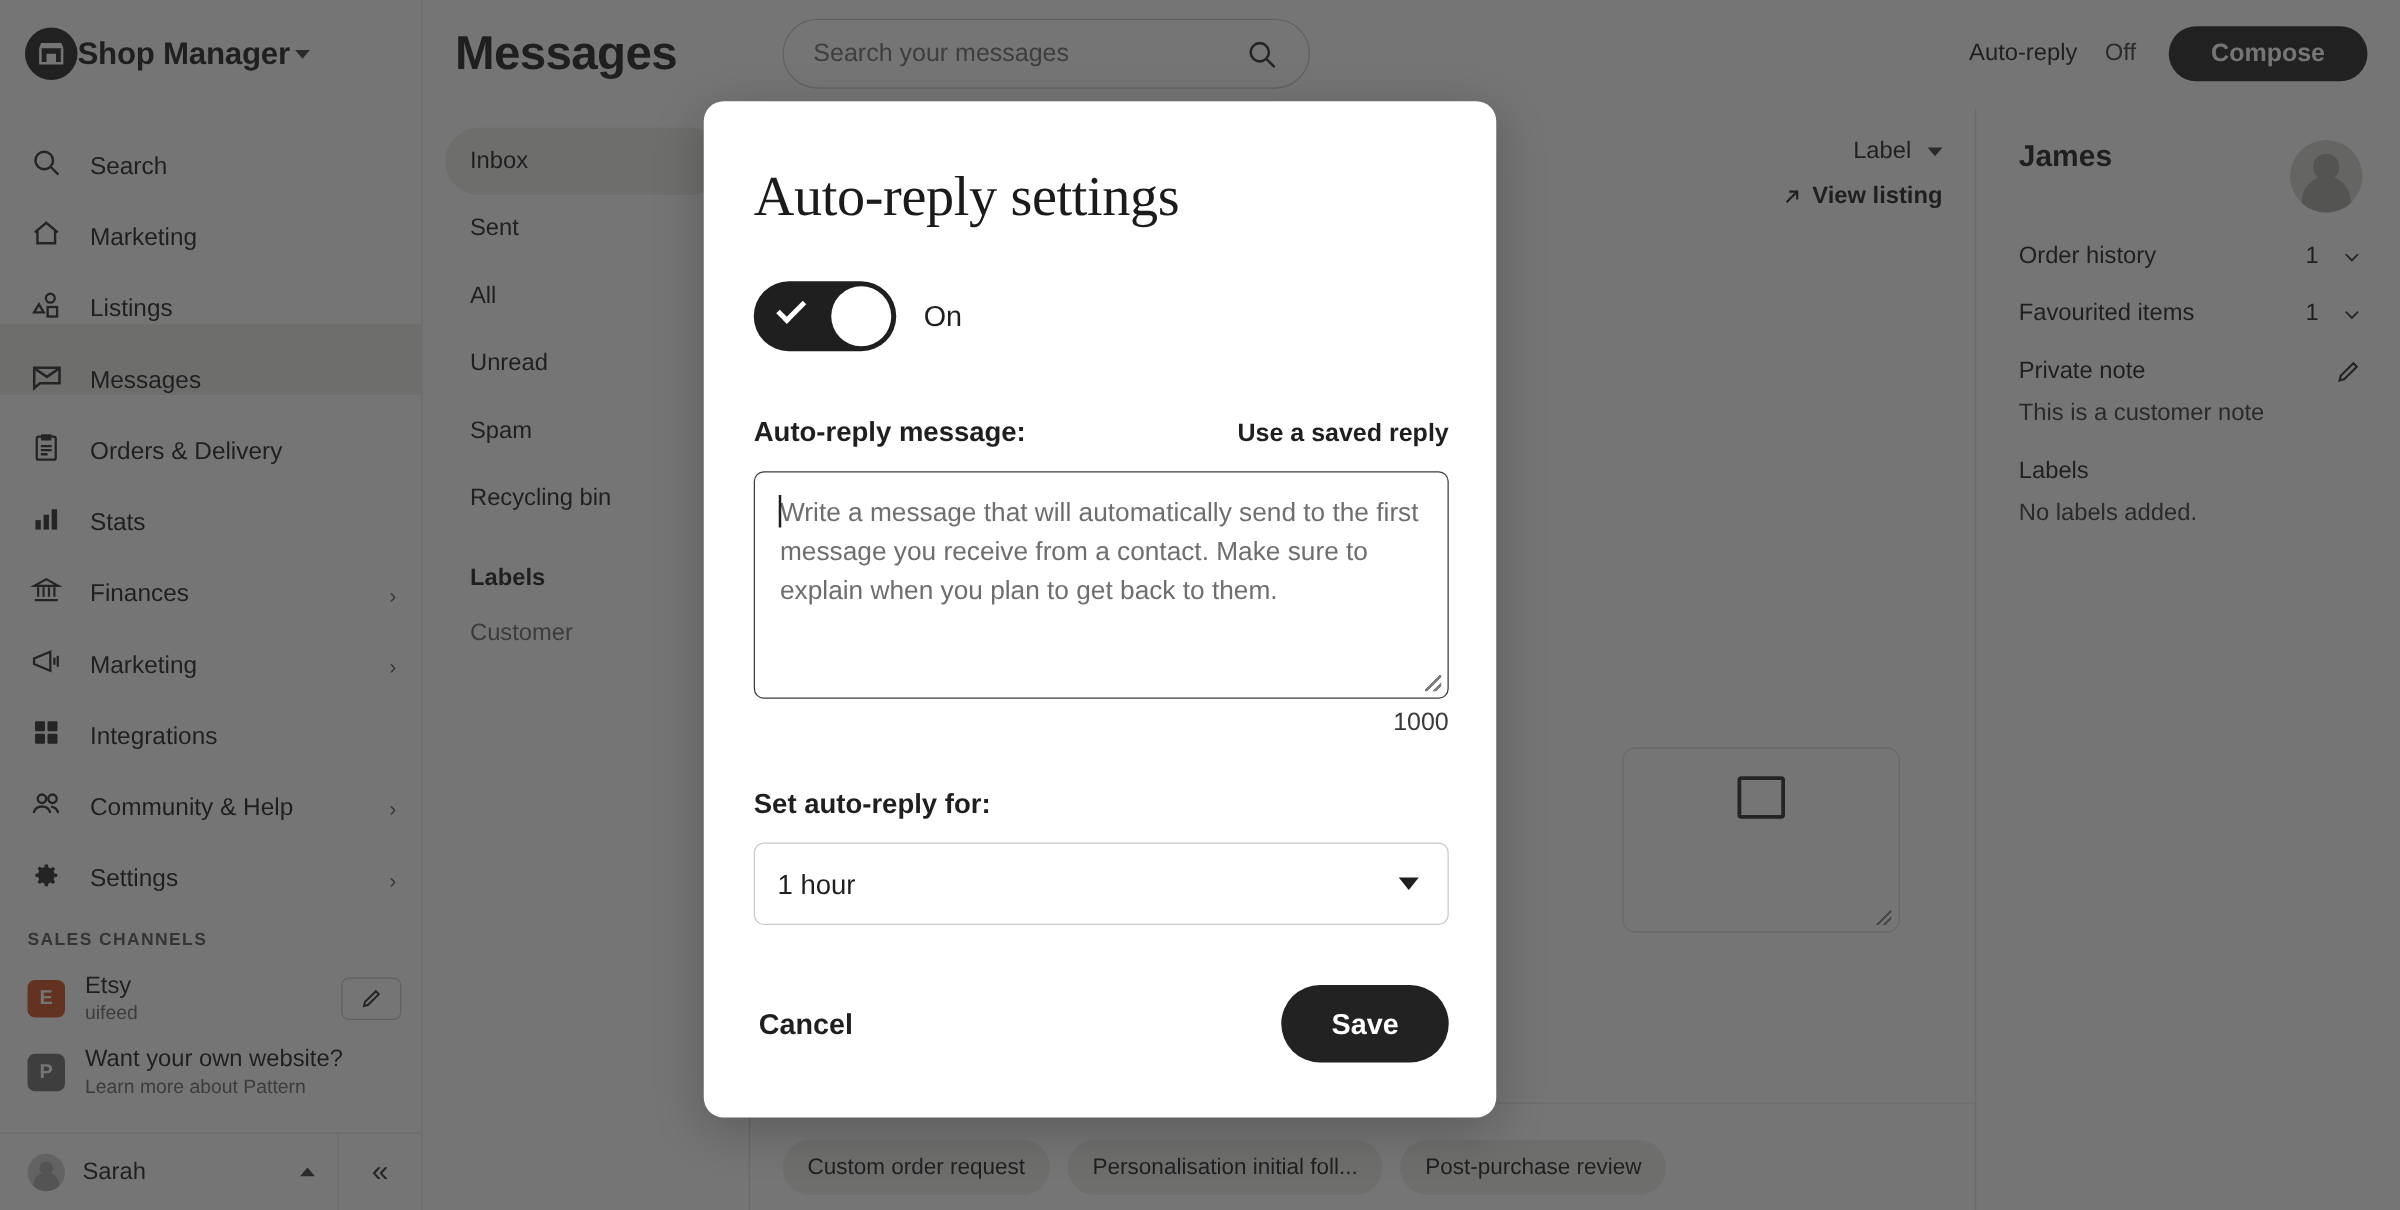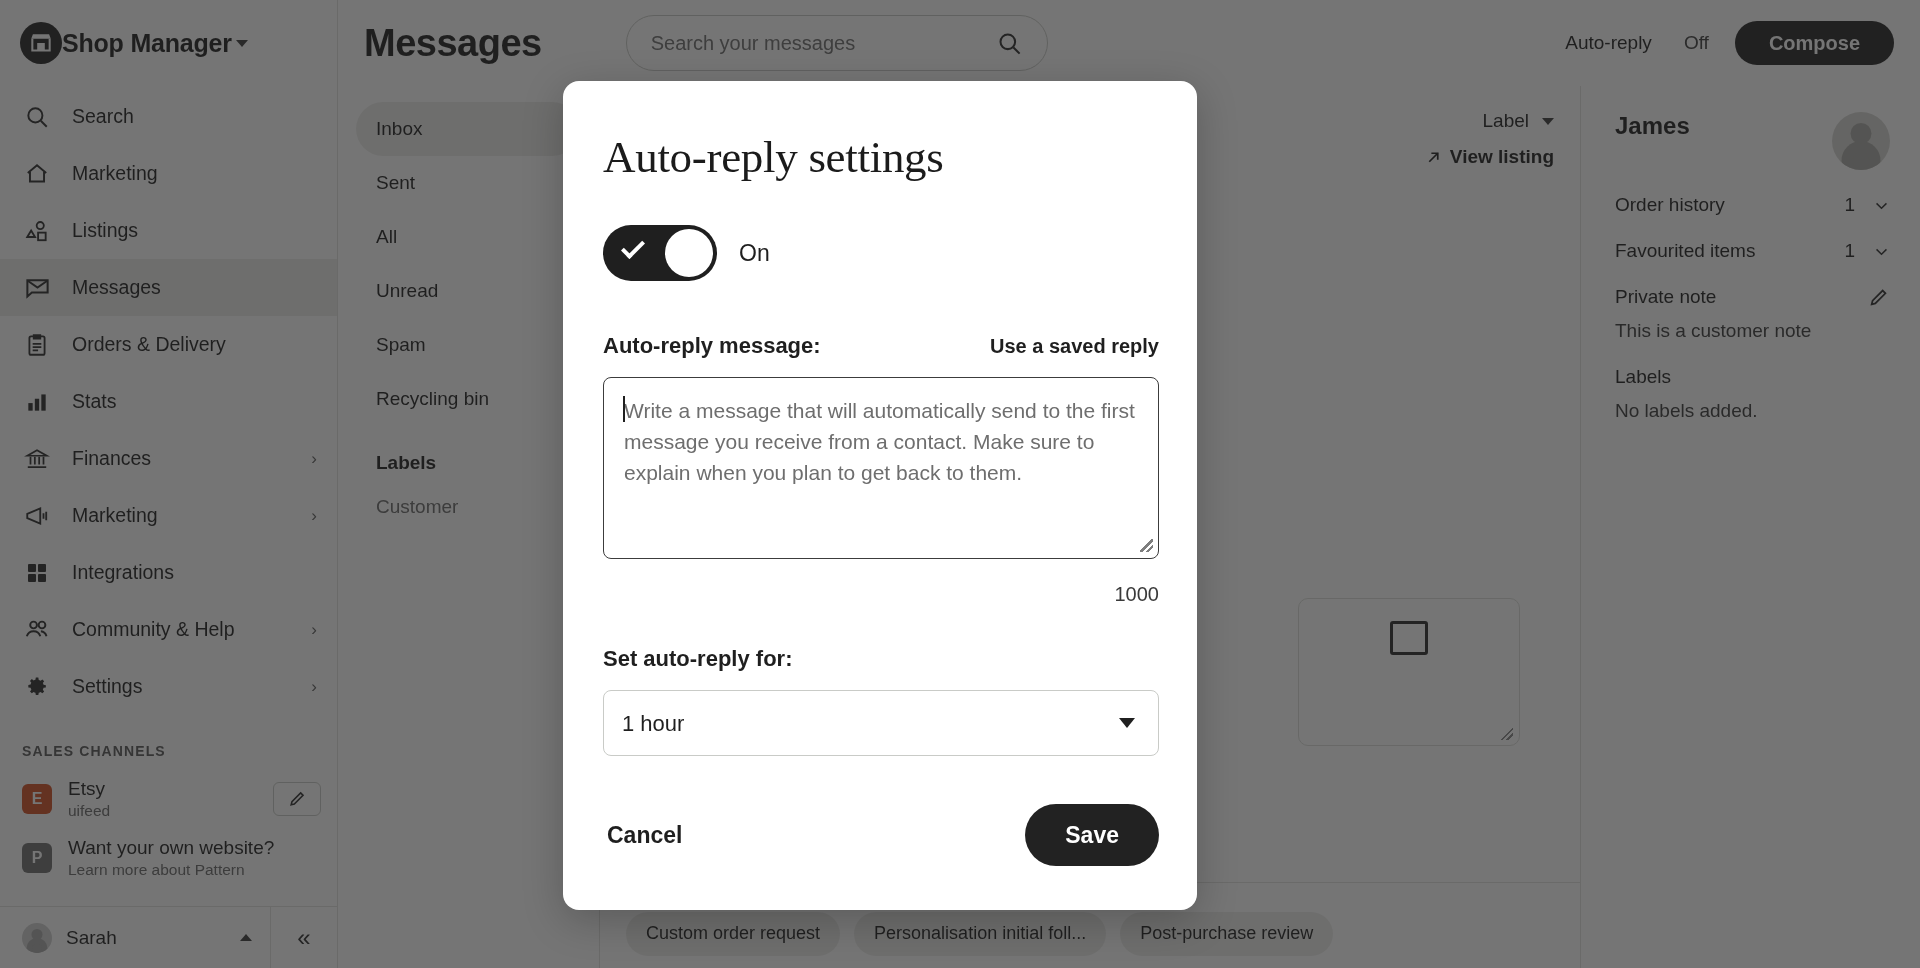--- a/index.html
+++ b/index.html
@@ -36,21 +36,21 @@
     border-top: 7px solid #3c3c3c;
   }
   .caret-up {
     width: 0; height: 0;
     border-left: 6px solid transparent; border-right: 6px solid transparent;
     border-bottom: 7px solid #3c3c3c;
   }
 
   .nav-list { display: flex; flex-direction: column; }
   .nav-item {
-    display: flex; align-items: center; gap: 20px;
+    display: flex; align-items: flex-end; gap: 20px;
     height: 57px; padding: 0 20px 0 22px;
     font-size: 19.5px; color: #1f1f1f; cursor: pointer;
     position: relative;
   }
   .nav-item.active { background: #ededeb; }
   .nav-icon { width: 30px; height: 30px; flex: 0 0 30px; display: flex; align-items: center; justify-content: center; }
   .nav-label { flex: 1; }
   .nav-chevron { font-size: 17px; color: #444; opacity: .85; }
 
   .section-head {
@@ -111,21 +111,21 @@
     width: 422px; height: 56px; margin-left: 62px;
     border: 1px solid #c9cbc7; border-radius: 28px;
     display: flex; align-items: center; padding: 0 24px; gap: 10px; cursor: text;
   }
   .searchbox input {
     flex: 1; border: none; outline: none; background: transparent;
     font-family: inherit; font-size: 20px; color: #1f1f1f;
   }
   .searchbox input::placeholder { color: #6e6e6e; }
   .topbar-right { margin-left: auto; display: flex; align-items: center; gap: 26px; }
-  .autoreply-status { display: flex; align-items: center; gap: 32px; font-size: 19px; color: #1f1f1f; cursor: pointer; }
+  .autoreply-status { display: flex; align-items: center; gap: 22px; font-size: 19px; color: #1f1f1f; cursor: pointer; }
   .autoreply-status .val { color: #3d3d3d; }
   .compose-btn {
     height: 44px; padding: 0 34px; border-radius: 28px; border: none;
     background: #222222; color: #fff; font-family: inherit;
     font-size: 20px; font-weight: 600; cursor: pointer;
   }
 
   .workspace { flex: 1; display: flex; min-height: 0; }
 
   
@@ -256,21 +256,21 @@
   .ta-grip {
     position: absolute; right: 6px; bottom: 11px; width: 13px; height: 13px;
     pointer-events: none;
     background:
       linear-gradient(135deg, transparent 46%, #7e7e7e 46%, #7e7e7e 58%, transparent 58%),
       linear-gradient(135deg, transparent 72%, #7e7e7e 72%, #7e7e7e 84%, transparent 84%);
   }
   .ta-caret {
     position: absolute; left: 20px; top: 19px; width: 2px; height: 26px; background: #1f1f1f;
   }
-  .char-count { text-align: right; font-size: 20px; color: #3a3a3a; margin-top: 20px; }
+  .char-count { text-align: right; font-size: 20px; color: #3a3a3a; margin-top: 3px; }
 
   .select-label { font-size: 22px; font-weight: 700; color: #1f1f1f; margin-top: 40px; }
   .select-wrap { position: relative; margin-top: 18px; }
   .dur-select {
     width: 100%; height: 66px; appearance: none; -webkit-appearance: none;
     border: 1px solid #c9cbc7; border-radius: 8px; background: #fff;
     padding: 0 48px 0 18px; font-family: inherit; font-size: 22px; color: #1f1f1f;
     cursor: pointer; outline: none;
   }
   .select-arrow {

